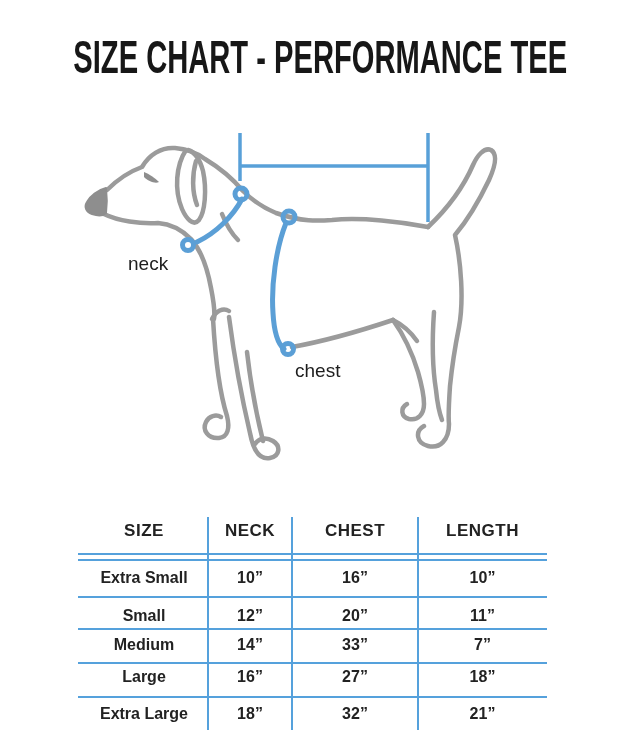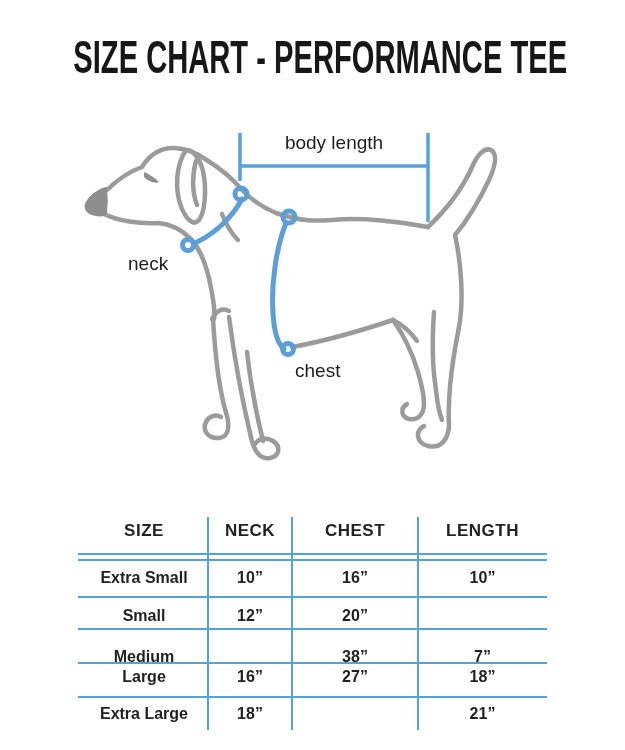--- a/index.html
+++ b/index.html
@@ -124,21 +124,20 @@
       <circle cx="288" cy="349" r="5.5"></circle>
     </g>
 
     <g fill="none" stroke="#58a0d8" stroke-width="3.5" stroke-linecap="butt">
       <line x1="240" y1="133" x2="240" y2="181"></line>
       <line x1="428" y1="133" x2="428" y2="222"></line>
       <line x1="240" y1="166" x2="428" y2="166"></line>
     </g>
   </svg>
 
-  <div class="dlabel lbl-bodylength">body length</div>
   <div class="dlabel lbl-neck">neck</div>
   <div class="dlabel lbl-chest">chest</div>
 </div>
 
 <div class="size-table">
 
   <div class="vline" style="left:207px;"></div>
   <div class="vline" style="left:291px;"></div>
   <div class="vline" style="left:417px;"></div>
 
@@ -159,30 +158,33 @@
   <div class="trow" style="top:560px;height:36px;padding-left:23px;">
     <div class="cell col0">Extra Small</div>
     <div class="cell col1">10”</div>
     <div class="cell col2">16”</div>
     <div class="cell col3">10”</div>
   </div>
   <div class="trow" style="top:596px;height:40px;padding-left:19px;">
     <div class="cell col0">Small</div>
     <div class="cell col1">12”</div>
     <div class="cell col2">20”</div>
+    <div class="cell col3">11”</div>
   </div>
-  <div class="trow" style="top:628px;height:34px;margin-top:12px;">
+  <div class="trow" style="top:628px;height:34px;">
     <div class="cell col0">Medium</div>
-    <div class="cell col2">38”</div>
+    <div class="cell col1">14”</div>
+    <div class="cell col2">33”</div>
     <div class="cell col3">7”</div>
   </div>
   <div class="trow" style="top:662px;height:30px;">
     <div class="cell col0">Large</div>
     <div class="cell col1">16”</div>
     <div class="cell col2">27”</div>
     <div class="cell col3">18”</div>
   </div>
   <div class="trow" style="top:696px;height:35px;">
     <div class="cell col0">Extra Large</div>
     <div class="cell col1">18”</div>
+    <div class="cell col2">32”</div>
     <div class="cell col3">21”</div>
   </div>
 </div>
 
 </body></html>

